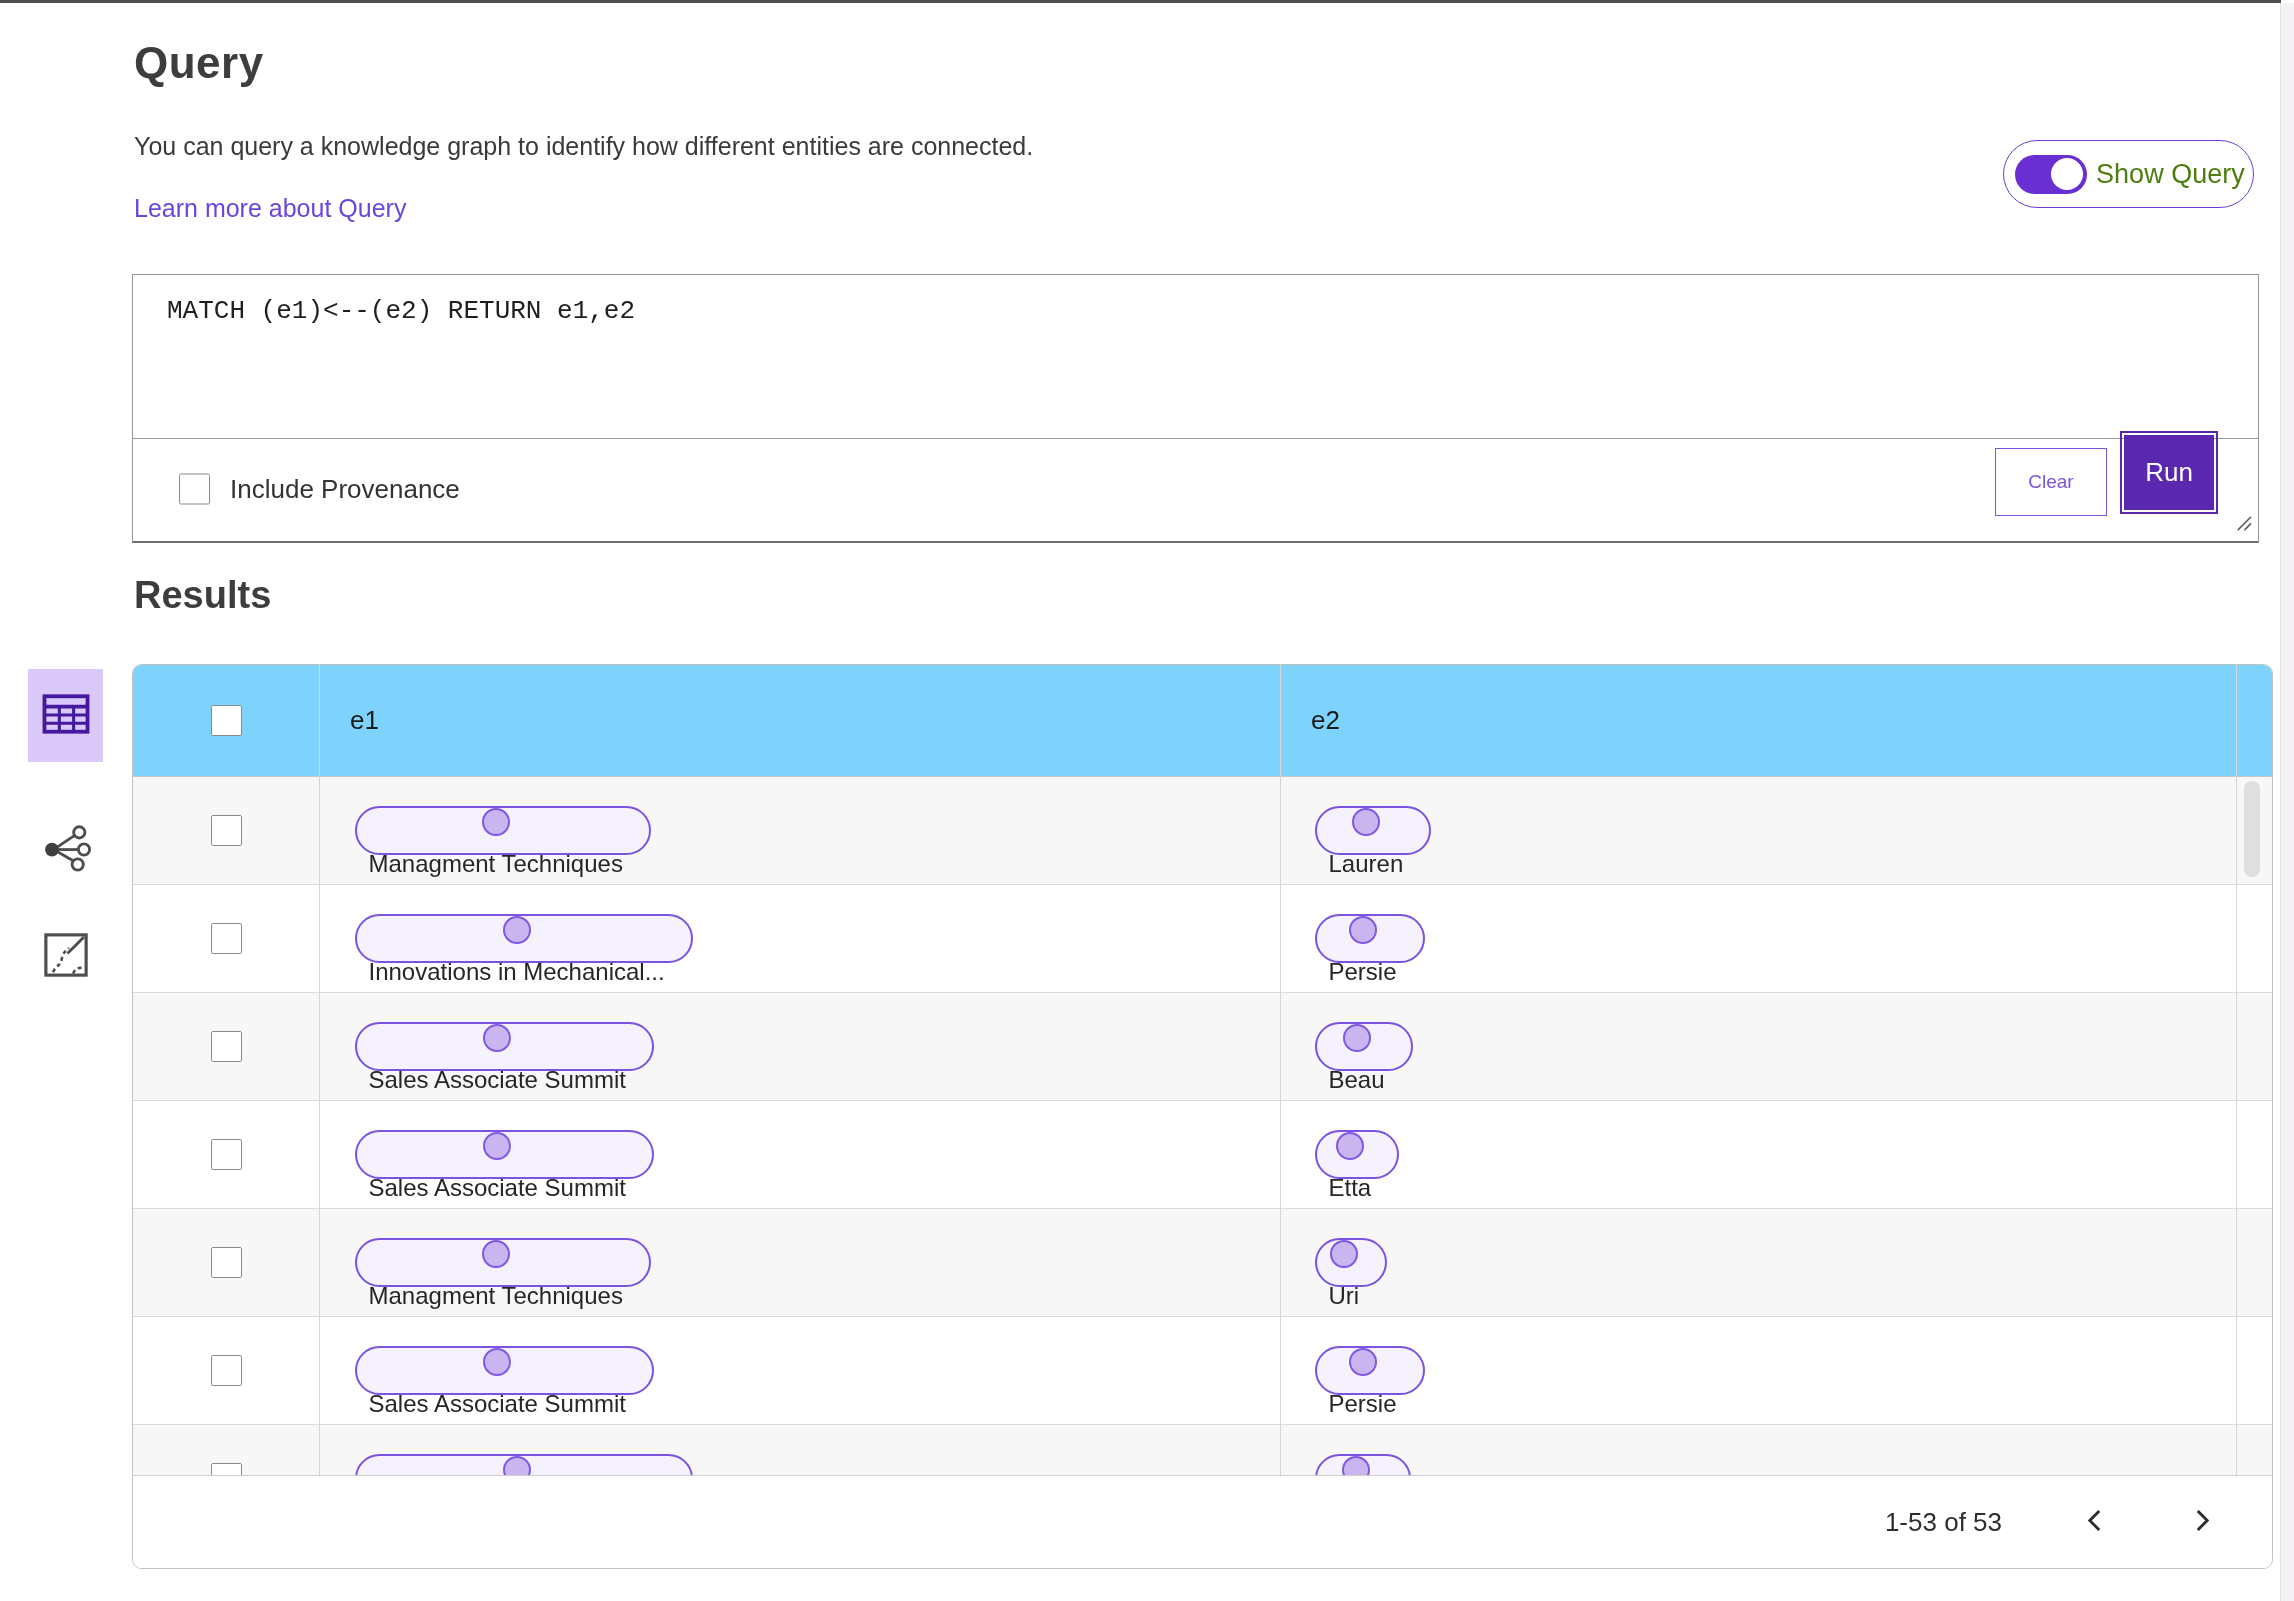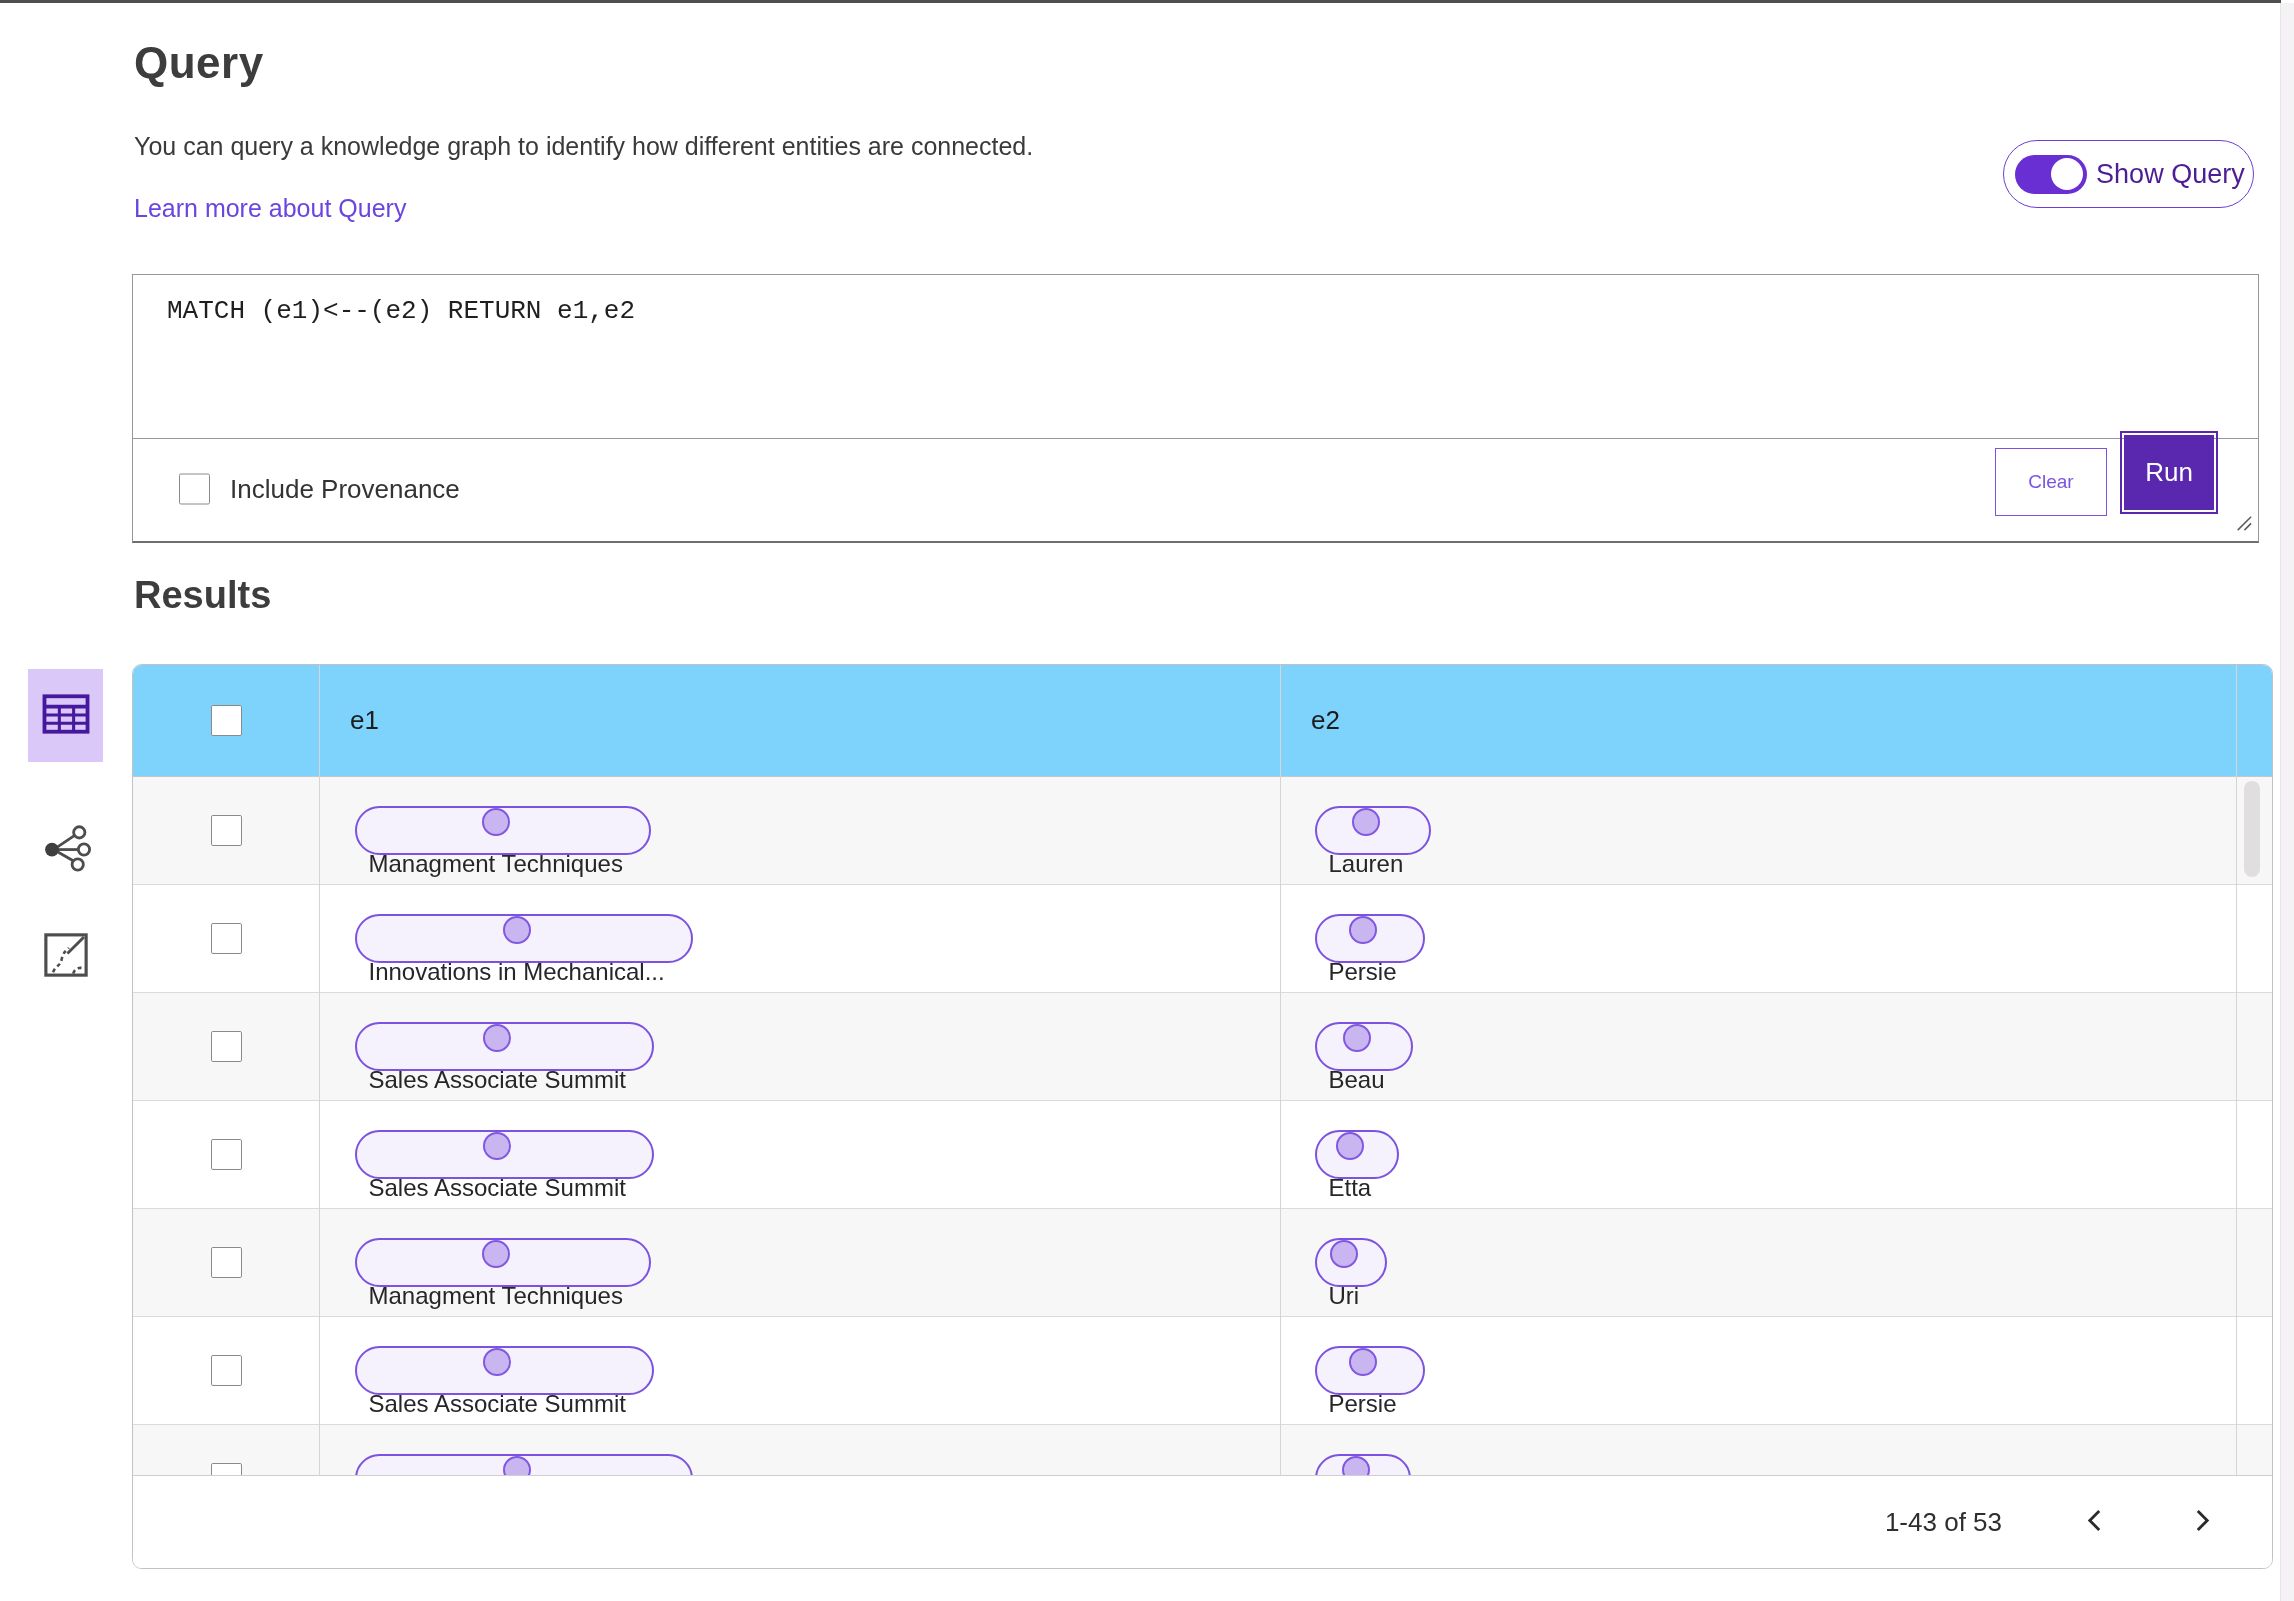--- a/index.html
+++ b/index.html
@@ -17,21 +17,21 @@
   .page-desc { position:absolute; left:134px; top:132px; font-size:25px; color:#3a3a3a; }
   .learn-link { position:absolute; left:134px; top:194px; font-size:25px; color:#6a45e0;
                 cursor:pointer; text-decoration:none; }
 
   .show-query { position:absolute; left:2003px; top:140px; width:251px; height:68px;
                 border:1.9px solid #6d3fd6; border-radius:35px; background:#fff;
                 display:flex; align-items:center; gap:9.6px; padding:0 9.6px 0 10.5px;
                 box-sizing:border-box; cursor:pointer; }
   .switch { width:72px; height:39px; border-radius:20px; background:#6a2fd2; position:relative; flex:none; }
   .switch-knob { position:absolute; right:3.8px; top:3.8px; width:32px; height:32px; border-radius:50%; background:#fff; }
-  .show-query-label { font-size:27px; color:#4c1d95; white-space:nowrap; }
+  .show-query-label { font-size:27px; color:#4d7c0f; white-space:nowrap; }
 
   
   .query-panel { position:absolute; left:132px; top:274px; width:2127px; height:269px;
                  border:1px solid #979797; border-bottom:2.9px solid #6f6f6f;
                  box-sizing:border-box; background:#fff; }
   .query-editor { position:relative; height:164px; border-bottom:1px solid #979797;
                   box-sizing:border-box; padding:21px 34px;
                   font-family:"Liberation Mono","DejaVu Sans Mono",monospace;
                   font-size:26px; color:#1f1f1f; white-space:pre; cursor:text; }
   .resize-handle { position:absolute; right:4.8px; bottom:4.8px; }
@@ -276,21 +276,21 @@
     </span>
   </div>
 </div>
 
     <div class="vline vl1"></div>
     <div class="vline vl2"></div>
     <div class="vline vl3"></div>
     <div class="scroll-thumb"></div>
 
     <div class="tfoot">
-      <span>1-43 of 53</span>
+      <span>1-53 of 53</span>
       <button class="pager-btn">
         <span>
           <svg width="17" height="27" viewBox="0 0 18 28">
             <polyline points="14,4 4,14 14,24" fill="none" stroke="#2b2b2b" stroke-width="3"></polyline>
           </svg>
         </span>
       </button>
       <button class="pager-btn">
         <span>
           <svg width="17" height="27" viewBox="0 0 18 28">

